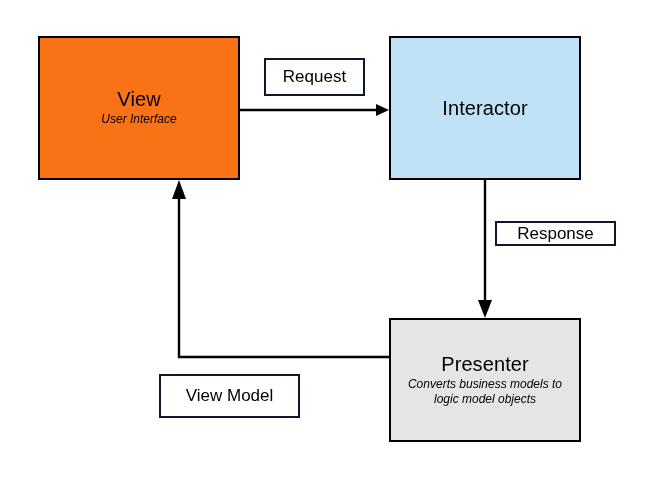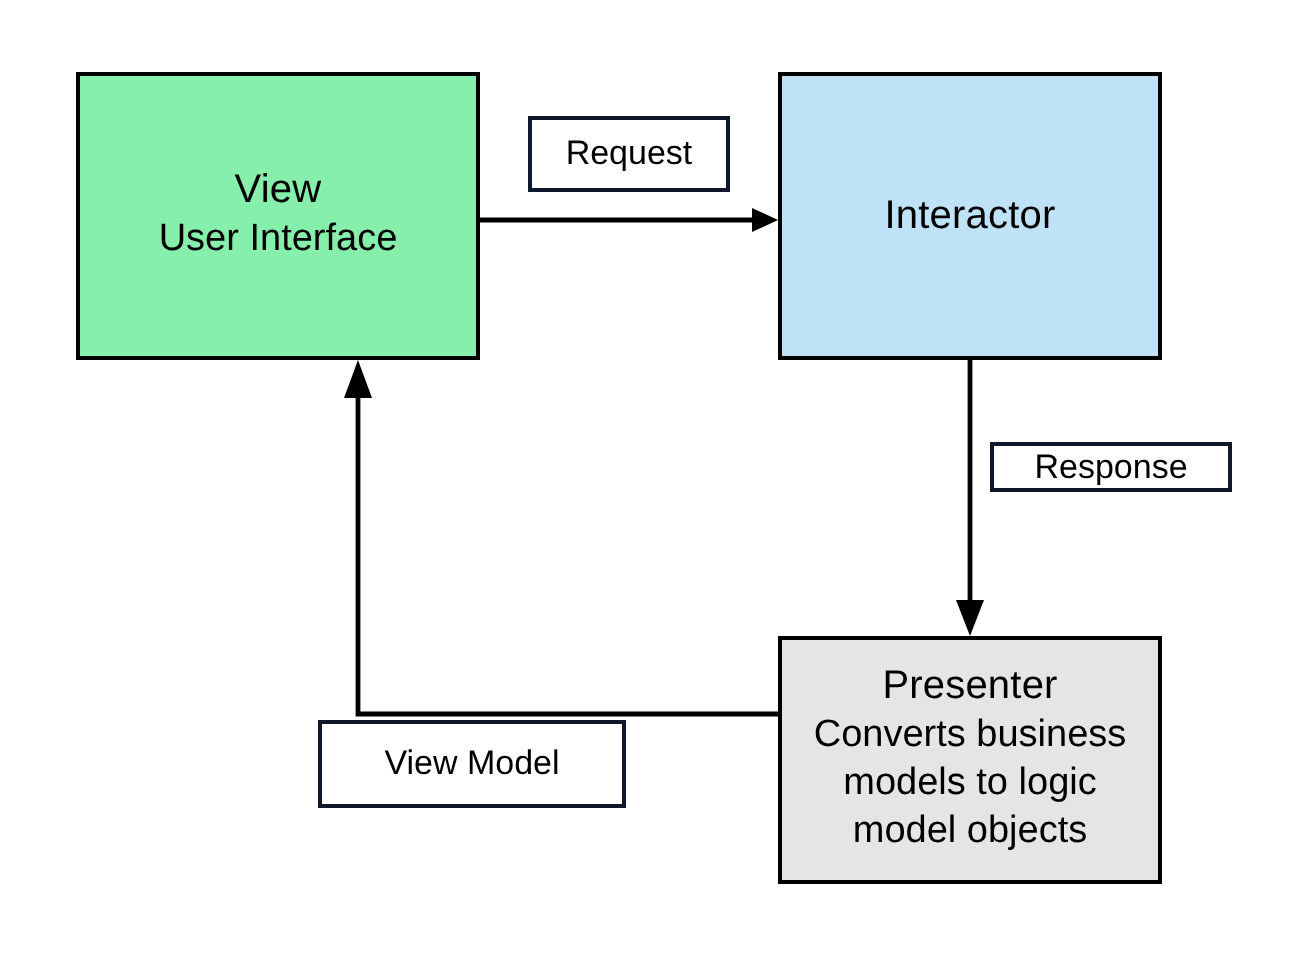--- a/index.html
+++ b/index.html
@@ -33,21 +33,22 @@
     color: #000000;
   }
   .node-title {
     font-size: 20px;
     font-weight: 400;
     letter-spacing: 0.1px;
     margin: 0;
     white-space: nowrap;
   }
   .node-subtitle {
-    font-size: 19px;
+    font-size: 12px;
+    font-style: italic;
     font-weight: 400;
     margin: 1px 0 0 0;
     padding: 0 6px;
     line-height: 1.28;
   }
   
   #node-view {
     left: 38px;  top: 36px;
     width: 202px; height: 144px;
   }
@@ -68,21 +69,21 @@
     display: flex;
     align-items: center;
     justify-content: center;
     font-size: 17px;
     color: #000000;
     white-space: nowrap;
     z-index: 5;
   }
   #label-request  { left: 264px; top: 58px;  width: 101px; height: 38px; }
   #label-response { left: 495px; top: 221px; width: 121px; height: 25px; }
-  #label-viewmodel{ left: 159px; top: 360px; width: 154px; height: 44px; }
+  #label-viewmodel{ left: 159px; top: 374px; width: 141px; height: 44px; }
 
   
   #connectors {
     position: absolute;
     left: 0; top: 0;
     width: 655px; height: 480px;
     z-index: 2;
     pointer-events: none;
   }
   #connectors line, #connectors polyline {
@@ -108,21 +109,21 @@
       <line x1="485" y1="180" x2="485" y2="310"></line>
       <polygon points="485,318 478,300 492,300"></polygon>
     </g>
 
     <g>
       <polyline points="389,357 179,357 179,190"></polyline>
       <polygon points="179,180 172,199 186,199"></polygon>
     </g>
   </svg>
 
-  <div class="node" id="node-view" style="background:#86efac">
+  <div class="node" id="node-view" style="background:#f97316">
     <div class="node-title">View</div>
     <div class="node-subtitle">User Interface</div>
   </div>
 
   <div class="node" id="node-interactor" style="background:#c0e2f7">
     <div class="node-title">Interactor</div>
   </div>
 
   <div class="node" id="node-presenter" style="background:#e5e5e5">
     <div class="node-title">Presenter</div>

